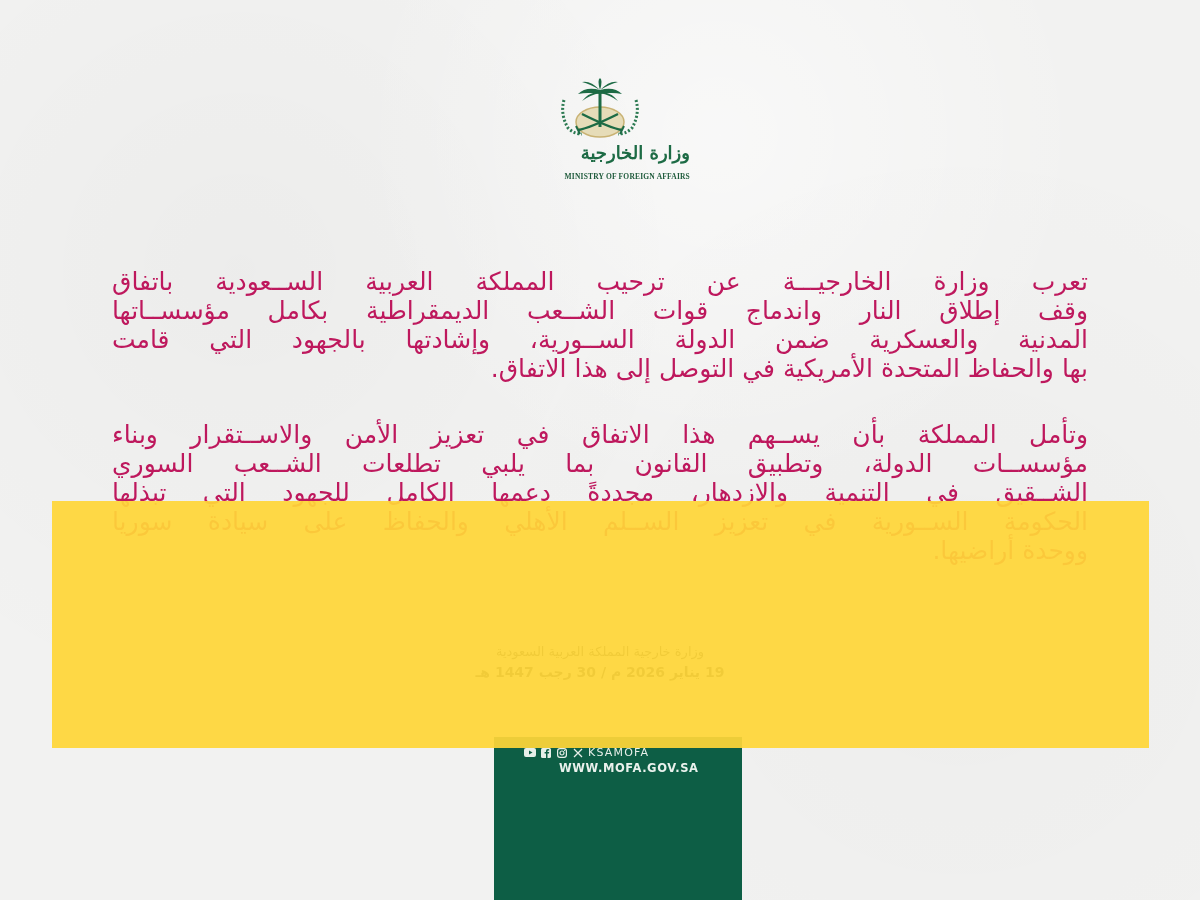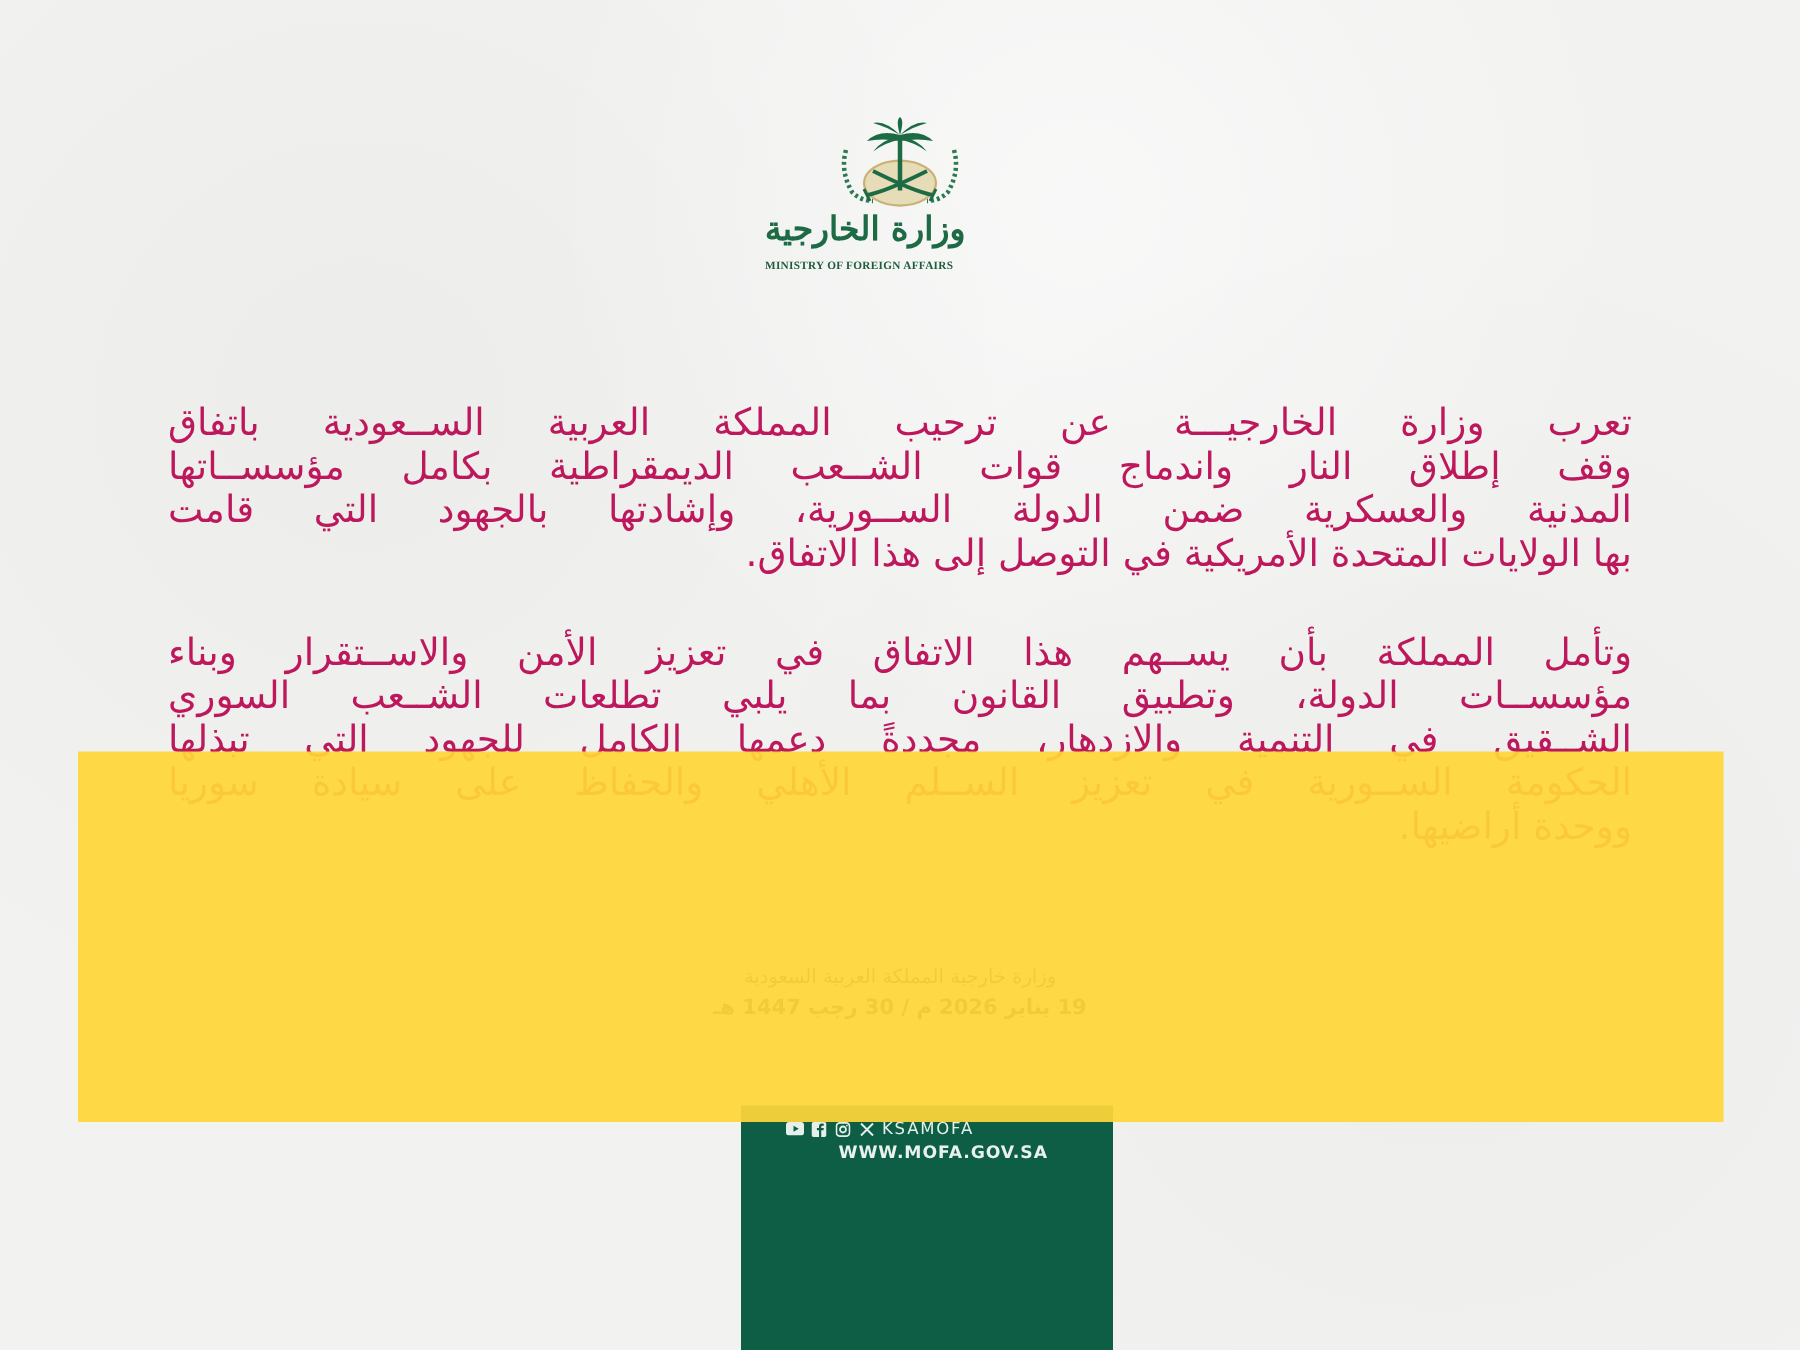--- a/index.html
+++ b/index.html
@@ -33,34 +33,34 @@
     }
     .logo svg {
       display: block;
       margin: 0 auto;
     }
     .logo-ar {
       position: absolute;
       left: 0;
       right: 0;
       top: 62px;
-      text-align: left;
+      text-align: right;
       font-family: "DejaVu Serif", serif;
-      font-size: 22px;
+      font-size: 18px;
       line-height: 26px;
       color: #1d6b45;
       direction: rtl;
       font-weight: bold;
     }
     .logo-en {
       position: absolute;
       left: 0;
       right: 0;
       top: 94px;
-      text-align: left;
+      text-align: right;
       font-family: "Liberation Serif", serif;
       font-size: 7.5px;
       font-weight: bold;
       letter-spacing: 0.2px;
       color: #1f5b3c;
     }
     .body-text {
       position: absolute;
       left: 112px;
       width: 976px;
@@ -175,21 +175,21 @@
     <path d="M74 48 l-4 8" stroke="#1d6b45" stroke-width="2"></path>
   </svg>
   <div class="logo-ar">وزارة الخارجية</div>
   <div class="logo-en">MINISTRY OF FOREIGN AFFAIRS</div>
 </div>
 
 <div class="body-text p1">
   <span class="line">تعرب وزارة الخارجيـــة عن ترحيب المملكة العربية الســعودية باتفاق</span>
   <span class="line">وقف إطلاق النار واندماج قوات الشــعب الديمقراطية بكامل مؤسســاتها</span>
   <span class="line">المدنية والعسكرية ضمن الدولة الســورية، وإشادتها بالجهود التي قامت</span>
-  <span class="line last">بها الولايات المتحدة الأمريكية في التوصل إلى هذا الاتفاق.</span>
+  <span class="line last">بها والحفاظ المتحدة الأمريكية في التوصل إلى هذا الاتفاق.</span>
 </div>
 
 <div class="body-text p2">
   <span class="line">وتأمل المملكة بأن يســهم هذا الاتفاق في تعزيز الأمن والاســتقرار وبناء</span>
   <span class="line">مؤسســات الدولة، وتطبيق القانون بما يلبي تطلعات الشــعب السوري</span>
   <span class="line">الشــقيق في التنمية والازدهار، مجددةً دعمها الكامل للجهود التي تبذلها</span>
   <span class="line">الحكومة الســورية في تعزيز الســلم الأهلي والحفاظ على سيادة سوريا</span>
   <span class="line last">ووحدة أراضيها.</span>
 </div>
 

